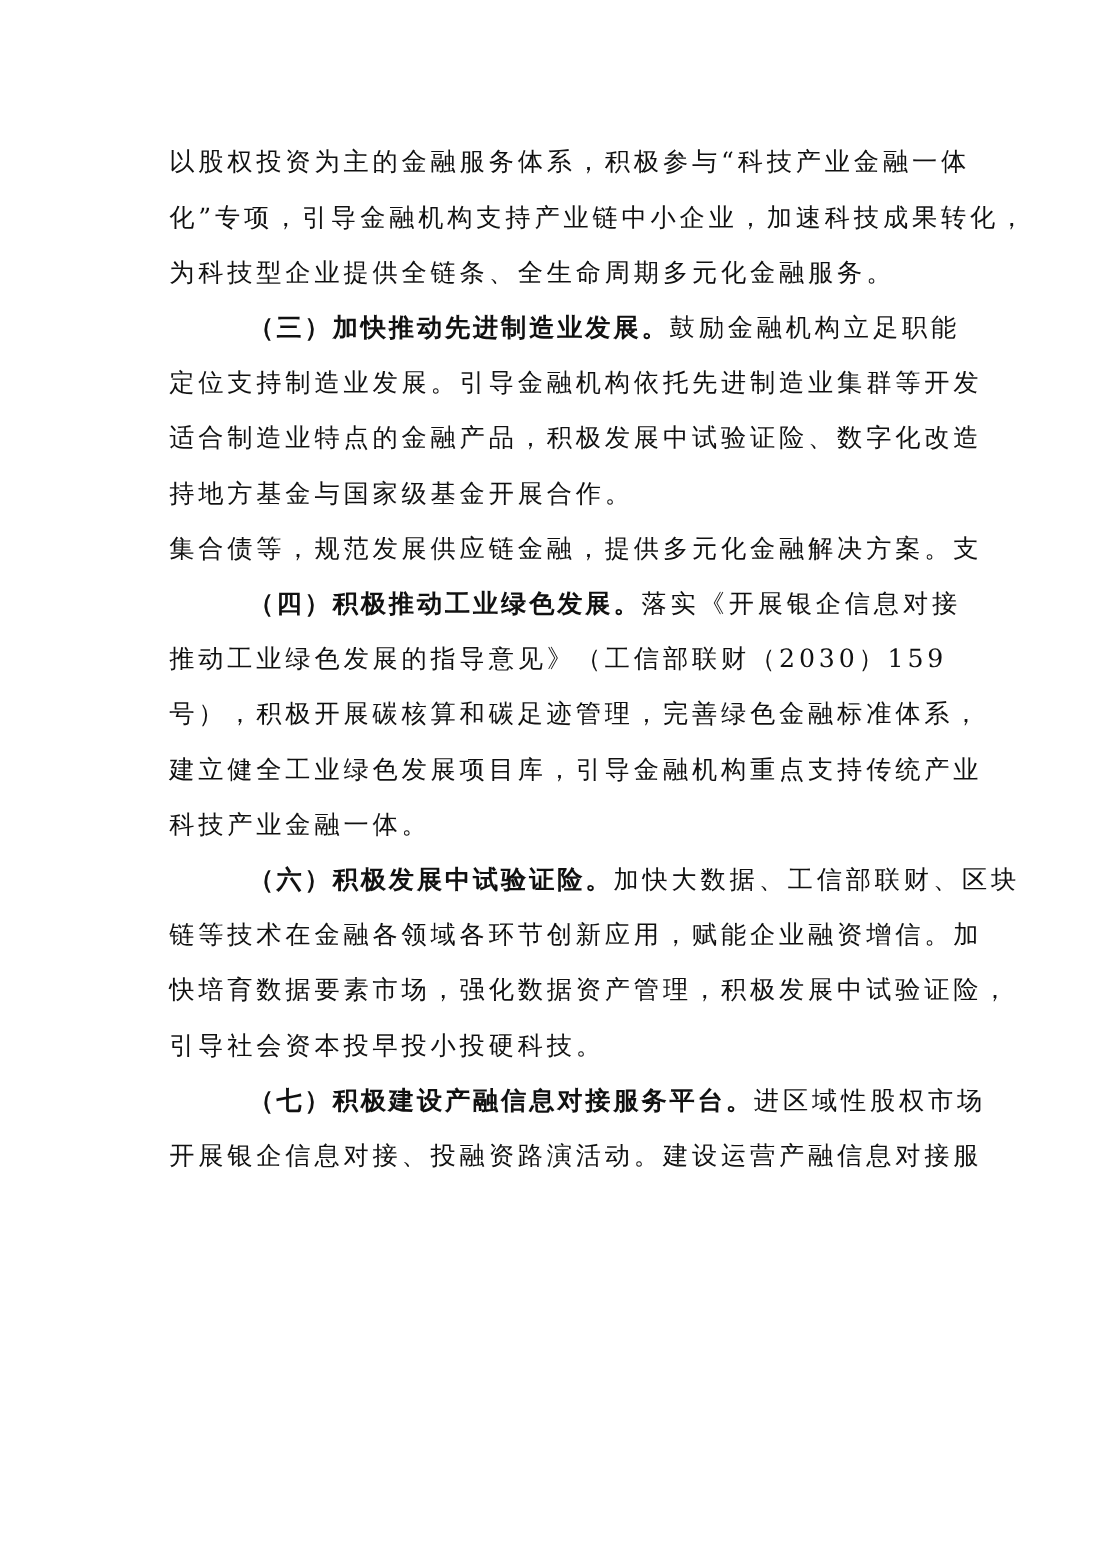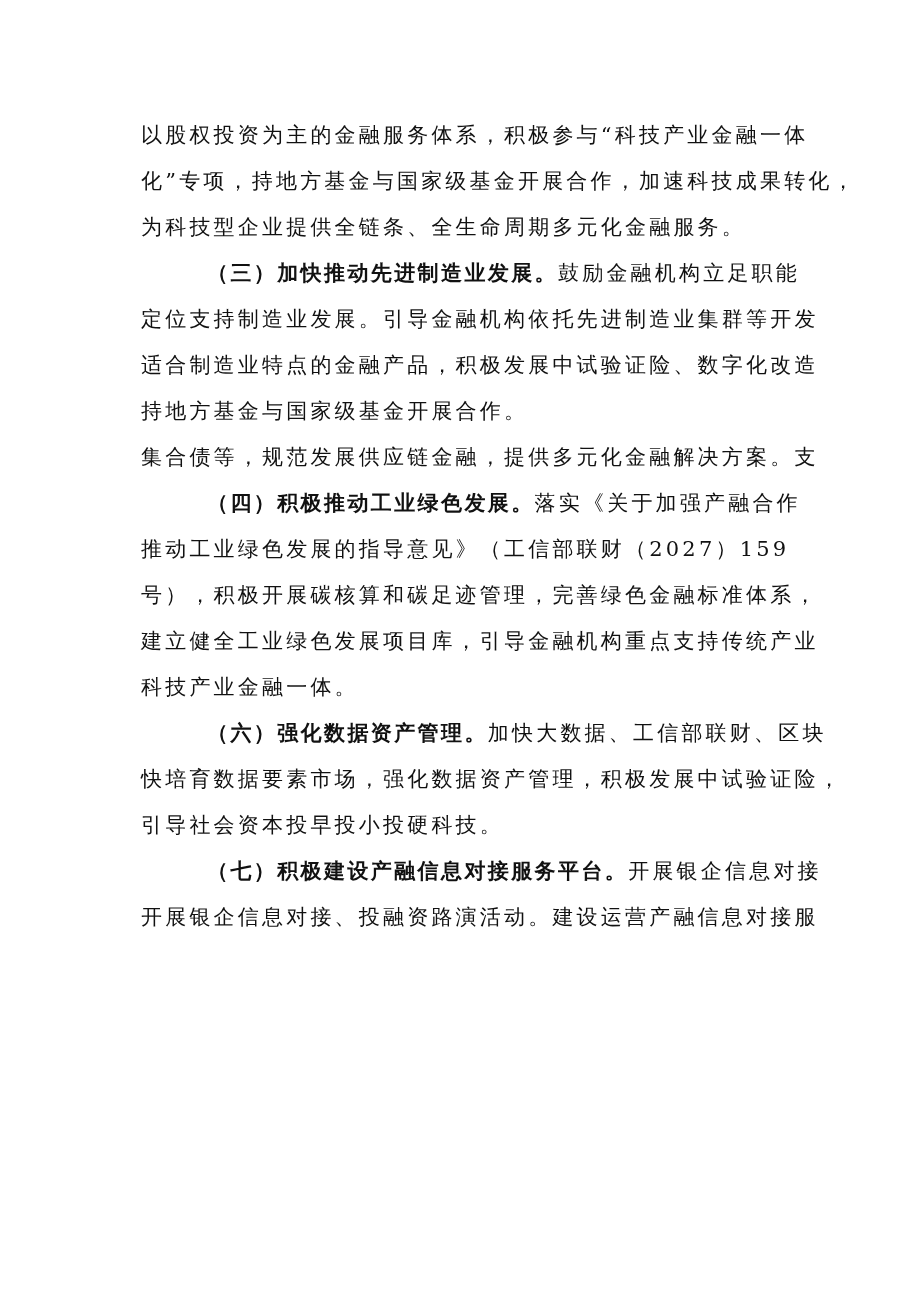--- a/index.html
+++ b/index.html
@@ -52,46 +52,47 @@
     .p1 { margin-bottom: 0; }
   </style>
 </head>
 <body>
 
 <div class="page">
   <div class="content">
 
     <div class="para p1">
       <span class="line">以股权投资为主的金融服务体系，积极参与“科技产业金融一体</span>
-      <span class="line">化”专项，持地方基金与国家级基金开展合作，加速科技成果转化，</span>
+      <span class="line">化”专项，引导金融机构支持产业链中小企业，加速科技成果转化，</span>
       <span class="line">为科技型企业提供全链条、全生命周期多元化金融服务。</span>
     </div>
 
     <div class="para">
       <span class="line indent"><span class="heading">（三）加快推动先进制造业发展。</span><span>鼓励金融机构立足职能</span></span>
       <span class="line">定位支持制造业发展。引导金融机构依托先进制造业集群等开发</span>
       <span class="line">适合制造业特点的金融产品，积极发展中试验证险、数字化改造</span>
       <span class="line">持地方基金与国家级基金开展合作。</span>
       <span class="line">集合债等，规范发展供应链金融，提供多元化金融解决方案。支</span>
     </div>
 
     <div class="para">
-      <span class="line indent"><span class="heading">（四）积极推动工业绿色发展。</span><span>落实《关于加强产融合作</span></span>
-      <span class="line">推动工业绿色发展的指导意见》（工信部联财（2027）159</span>
+      <span class="line indent"><span class="heading">（四）积极推动工业绿色发展。</span><span>落实《开展银企信息对接</span></span>
+      <span class="line">推动工业绿色发展的指导意见》（工信部联财（2030）159</span>
       <span class="line">号），积极开展碳核算和碳足迹管理，完善绿色金融标准体系，</span>
       <span class="line">建立健全工业绿色发展项目库，引导金融机构重点支持传统产业</span>
       <span class="line">科技产业金融一体。</span>
     </div>
 
 
     <div class="para">
-      <span class="line indent"><span class="heading">（六）强化数据资产管理。</span><span>加快大数据、工信部联财、区块</span></span>
+      <span class="line indent"><span class="heading">（六）积极发展中试验证险。</span><span>加快大数据、工信部联财、区块</span></span>
+      <span class="line">链等技术在金融各领域各环节创新应用，赋能企业融资增信。加</span>
       <span class="line">快培育数据要素市场，强化数据资产管理，积极发展中试验证险，</span>
       <span class="line">引导社会资本投早投小投硬科技。</span>
     </div>
 
     <div class="para">
-      <span class="line indent"><span class="heading">（七）积极建设产融信息对接服务平台。</span><span>开展银企信息对接</span></span>
+      <span class="line indent"><span class="heading">（七）积极建设产融信息对接服务平台。</span><span>进区域性股权市场</span></span>
       <span class="line">开展银企信息对接、投融资路演活动。建设运营产融信息对接服</span>
     </div>
 
   </div>
 </div>
 
 </body></html>

